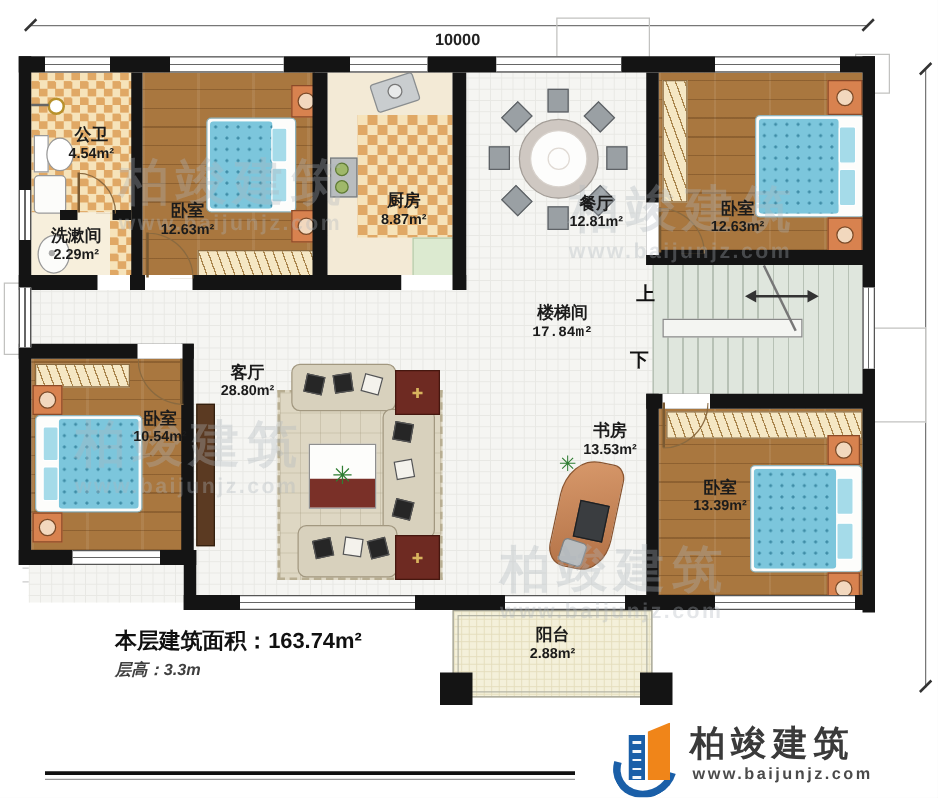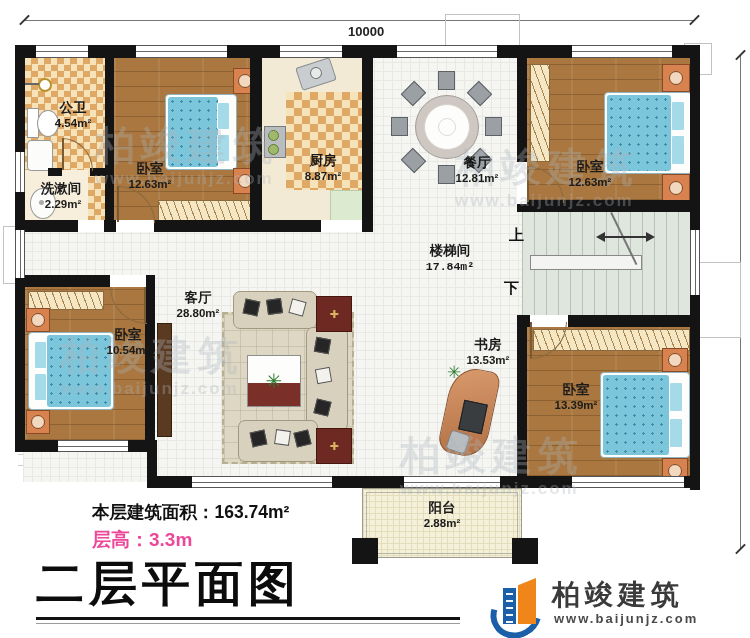--- a/index.html
+++ b/index.html
@@ -29,21 +29,21 @@
   .win{background:#fff;border-top:1px solid #555;border-bottom:1px solid #555;
     background-image:linear-gradient(transparent 45%,#666 45%,#666 57%,transparent 57%);}
   .winv{background:#fff;border-left:1px solid #555;border-right:1px solid #555;
     background-image:linear-gradient(90deg,transparent 45%,#666 45%,#666 57%,transparent 57%);}
   .eave{border:1px solid #c2c2c0;}
   .arc{border:1.6px solid #8a6a40;background:transparent;}
   .leaf{background:#7a5a32;}
   
   .rlabel{transform:translateX(-50%);text-align:center;color:#1b1b1b;z-index:30;white-space:nowrap;}
   .rn{font-size:13.5px;font-weight:bold;line-height:1.15;}
-  .ra{font-size:11.5px;font-weight:bold;line-height:1.3;text-align:right;}
+  .ra{font-size:11.5px;font-weight:bold;line-height:1.3;}
   
   .bed{background:#fdfdfb;border:1px solid #8fb4bd;border-radius:4px;}
   .mat{position:absolute;background-color:#7cc6dc;border-radius:3px;
     background-image:radial-gradient(#3e8ca6 1px,transparent 1.4px);background-size:9px 9px;}
   .pillow{position:absolute;background:#a5dbe9;border:1px solid #fff;border-radius:2px;}
   .nst{background:#d8824f;border:1px solid #8a4a28;}
   .nst > div{position:absolute;left:50%;top:50%;width:12px;height:12px;border-radius:50%;
     background:#f2d8be;border:1px solid #7a4a28;transform:translate(-50%,-50%);}
   .sofa{background:#d8d1bd;border:1px solid #a29880;border-radius:7px;}
   .pil{position:absolute;width:13px;height:13px;background:#262626;border:1px solid #555;}
@@ -332,24 +332,23 @@
     <div class="rn">阳台</div>
     <div class="ra">2.88m²</div>
   </div>
 
   <div class="abs z7" style="left:509px;top:226px;font-size:15px;font-weight:bold;color:#111;">上</div>
   <div class="abs z7" style="left:504px;top:279px;font-size:15px;font-weight:bold;color:#111;">下</div>
 
   <div class="abs z7" style="left:92px;top:500px;font-size:17.5px;font-weight:bold;color:#111;">
     <span>本层建筑面积：</span><span>163.74m²</span>
   </div>
-  <div class="abs z7" style="left:92px;top:527px;font-size:19px;font-weight:bold;color:#ec4899;">
+  <div class="abs z7" style="left:92px;top:527px;font-size:13px;font-weight:bold;color:#404040;font-style:italic;">
     <span>层高：</span><span>3.3m</span>
   </div>
-  <div class="abs z7" style="left:36px;top:552px;font-size:48px;font-weight:bold;letter-spacing:5px;color:#0c0c0c;">二层平面图</div>
   <div class="abs z7" style="left:36px;top:617px;width:424px;height:3px;background:#111;"></div>
   <div class="abs z7" style="left:36px;top:623px;width:424px;height:1px;background:#9a9a9a;"></div>
 
   <div class="abs z7" style="left:490px;top:574px;width:250px;height:58px;">
     <div style="position:absolute;left:0;top:2px;width:56px;height:54px;">
       <div style="position:absolute;left:0;top:14px;width:40px;height:36px;border:6px solid #1a5fa8;border-color:transparent transparent #1a5fa8 #1a5fa8;border-radius:50%;transform:rotate(-30deg);"></div>
       <div style="position:absolute;left:13px;top:12px;width:13px;height:36px;background:#1a5fa8;background-image:repeating-linear-gradient(0deg,transparent 0 5px,rgba(255,255,255,.95) 5px 7px);background-size:7px 100%;background-repeat:no-repeat;background-position:3px 4px;"></div>
       <div style="position:absolute;left:28px;top:2px;width:18px;height:46px;background:#f08519;clip-path:polygon(0 16%,100% 0,100% 100%,0 100%);"></div>
     </div>
     <div style="position:absolute;left:62px;top:2px;font-size:28px;font-weight:bold;letter-spacing:5px;color:#3a3a3a;">柏竣建筑</div>

